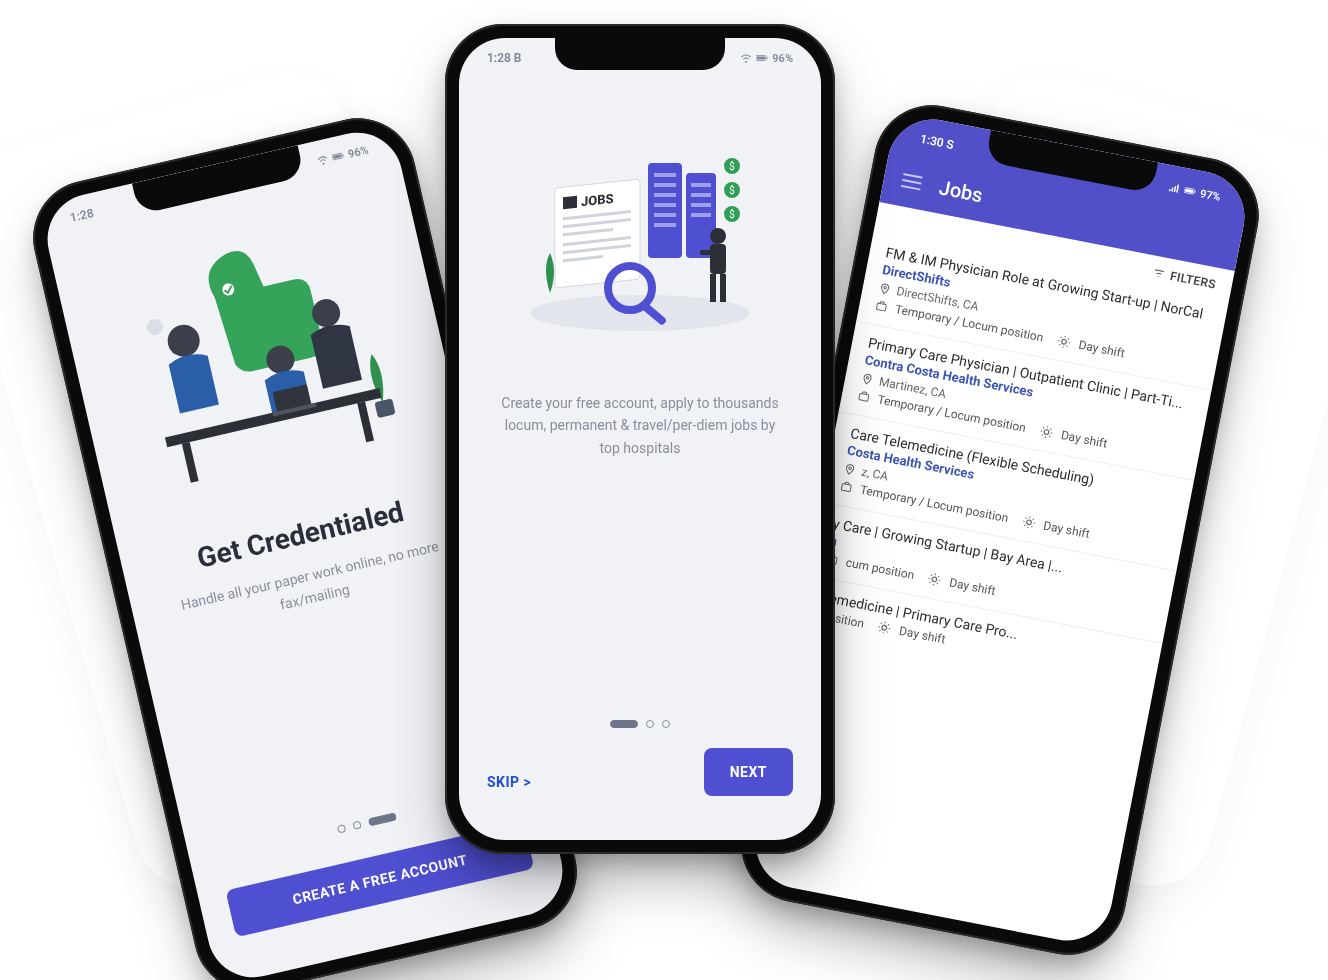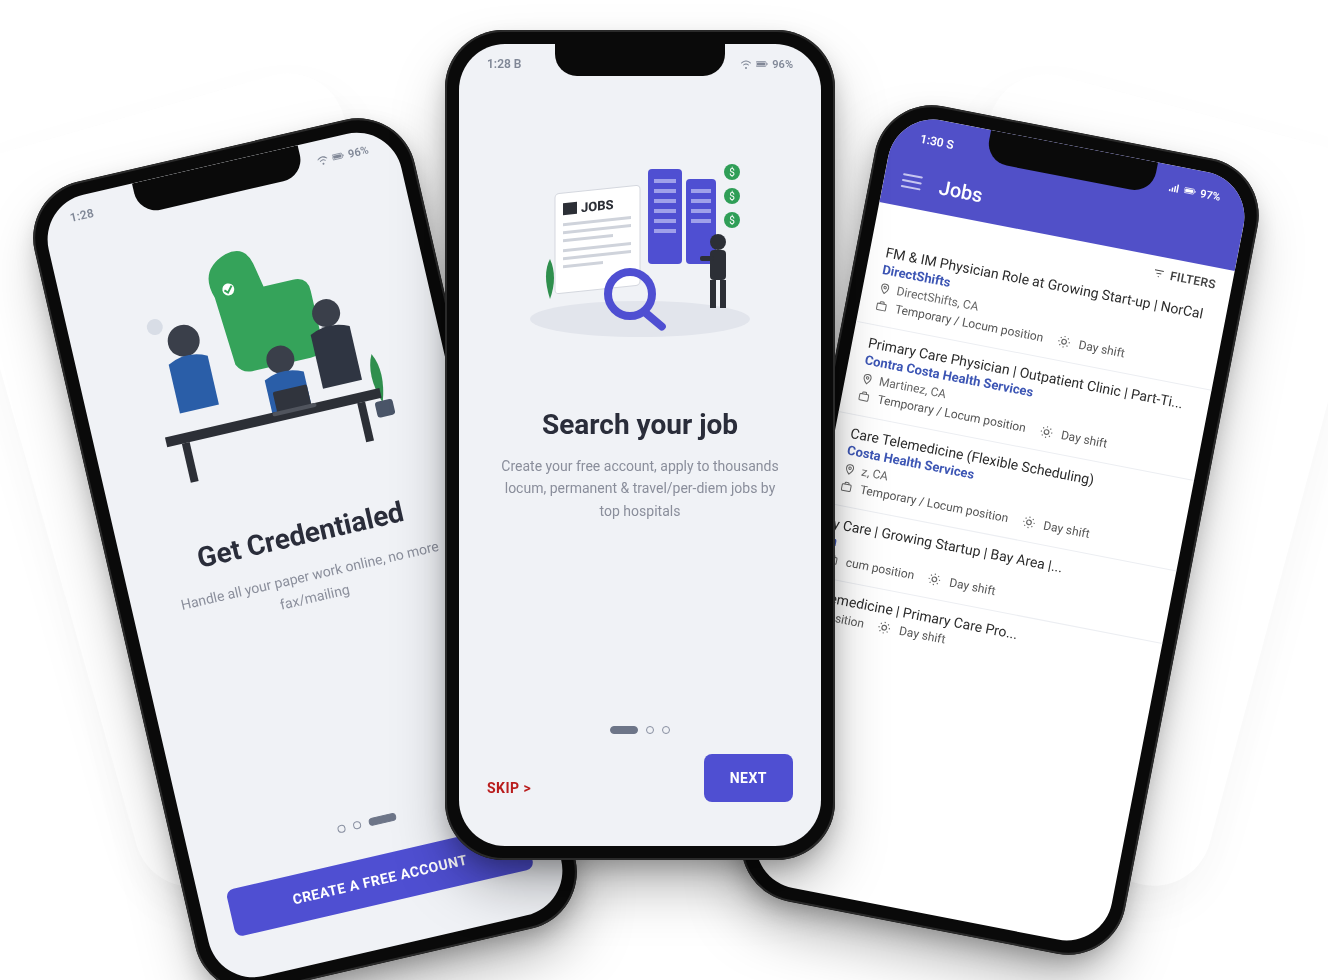--- a/index.html
+++ b/index.html
@@ -69,21 +69,21 @@
   
   .phone-left {
     top: 140px;
     left: 110px;
     transform: rotate(-13deg);
     z-index: 1;
   }
 
   
   .phone-center {
-    top: 30px;
+    top: 24px;
     left: 445px;
     z-index: 3;
   }
 
   
   .phone-right {
     top: 125px;
     left: 805px;
     transform: rotate(11deg);
     z-index: 2;
@@ -134,21 +134,21 @@
     background: #6d7588;
     border-color: #6d7588;
   }
   .bottom-row {
     width: 100%;
     padding: 0 28px 44px 28px;
     display:flex; justify-content:space-between; align-items:center;
   }
   .skip {
     font-size: 14px; font-weight: 700; letter-spacing: 0.5px;
-    color: #b91c1c;
+    color: #1d4ed8;
     margin-top: 20px;
   }
   .btn-primary {
     background: #4f4fd2;
     color: #fff;
     font-size: 14px;
     font-weight: 700;
     letter-spacing: 0.5px;
     padding: 16px 26px;
     border-radius: 8px;
@@ -354,21 +354,20 @@
             <circle cx="218" cy="118" r="8" fill="#2c2f36"></circle>
             <rect x="210" y="126" width="16" height="30" rx="4" fill="#2c2f36"></rect>
             <rect x="200" y="132" width="14" height="5" rx="2" fill="#2c2f36"></rect>
             <rect x="210" y="156" width="6" height="28" fill="#2c2f36"></rect>
             <rect x="220" y="156" width="6" height="28" fill="#2c2f36"></rect>
 
             <path d="M50 175 q-8 -25 0 -40 q8 18 0 40" fill="#2f8f4d"></path>
           </svg>
         </div>
 
-        <h1>Search your job</h1>
         <p class="desc">Create your free account, apply to thousands locum, permanent &amp; travel/per-diem jobs by top hospitals</p>
 
         <div class="dots">
           <span class="dot active"></span>
           <span class="dot"></span>
           <span class="dot"></span>
         </div>
 
         <div class="bottom-row">
           <span class="skip">SKIP &gt;</span>

